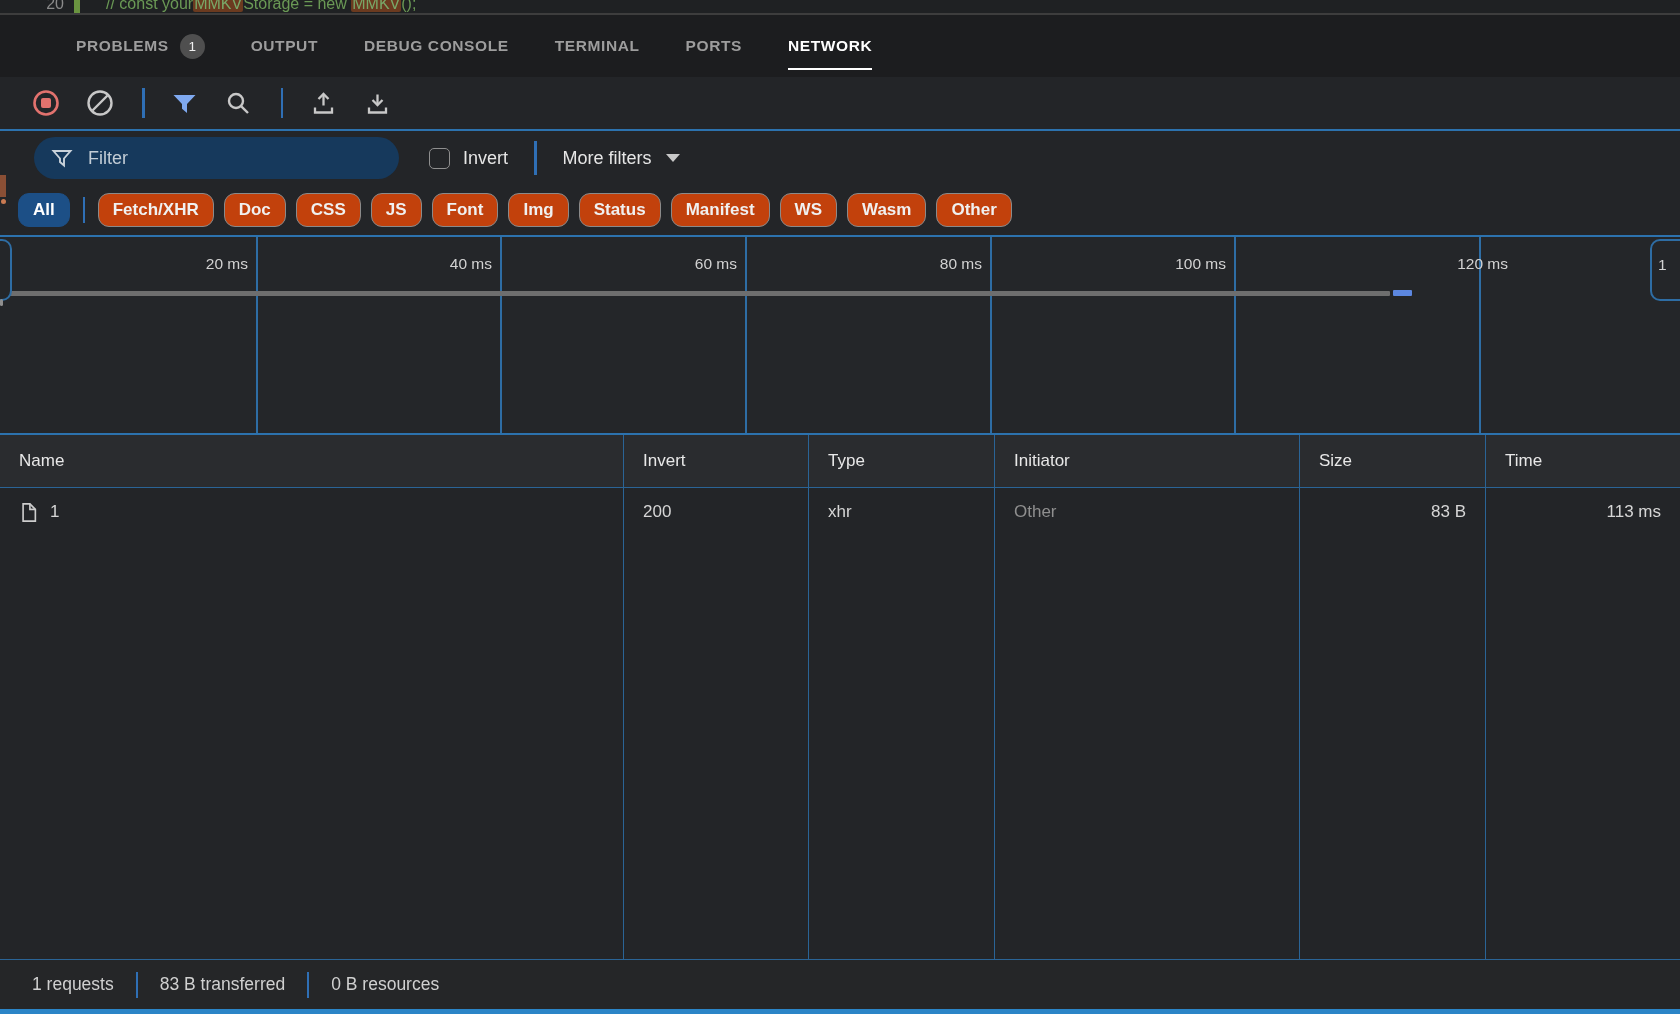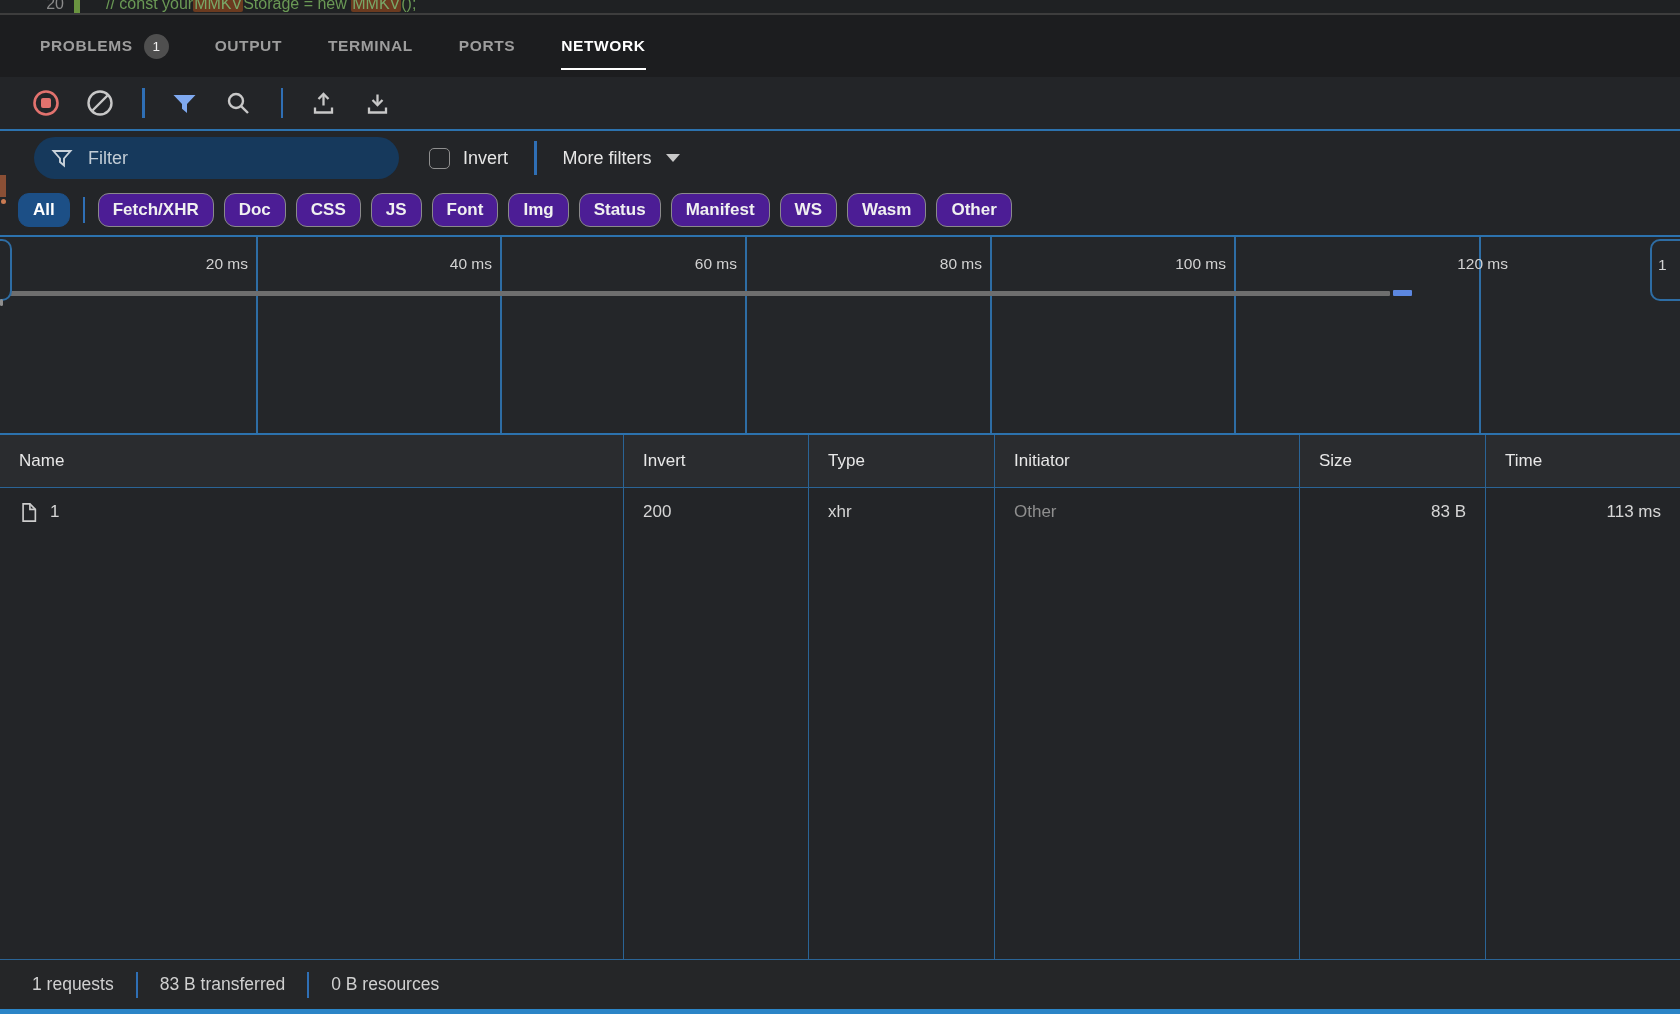--- a/index.html
+++ b/index.html
@@ -8,21 +8,21 @@
 
   
   .code-strip{height:15px;background:#1f2123;border-bottom:2px solid #3d3d3d;overflow:hidden;position:relative;}
   .code-line{position:absolute;top:-7px;left:0;white-space:pre;font-family:"DejaVu Sans Mono",monospace;font-size:16px;line-height:22px;}
   .lineno{color:#8a8a8a;display:inline-block;width:46px;text-align:right;margin-left:18px;}
   .gutter-mark{display:inline-block;width:6px;height:22px;background:#6a9440;vertical-align:top;margin-left:10px;margin-right:26px;}
   .tok-comment{color:#6a9955;}
   .tok-hl{color:#79a868;background:#6b3a1f;border-radius:2px;padding:0 1px;}
 
   
-  .tab-bar{height:62px;background:#1c1d1f;display:flex;align-items:center;padding-left:40px;gap:46px;}
+  .tab-bar{height:62px;background:#1c1d1f;display:flex;align-items:center;padding-left:76px;gap:46px;}
   .tab{position:relative;height:100%;display:flex;align-items:center;gap:11px;color:#9d9d9d;font-size:15.5px;font-weight:700;letter-spacing:.6px;cursor:pointer;}
   .tab.active{color:#ffffff;}
   .tab-underline{position:absolute;left:0;right:0;bottom:7px;height:2.5px;background:#ffffff;}
   .badge{min-width:25px;height:25px;border-radius:13px;background:#4f4f4f;color:#f0f0f0;font-size:13.5px;font-weight:400;display:flex;align-items:center;justify-content:center;letter-spacing:0;}
 
   
   .toolbar{height:54px;background:#232528;display:flex;align-items:center;padding-left:32px;border-bottom:2px solid #2c72ae;}
   .tool-btn{width:28px;height:28px;margin-right:26px;display:flex;align-items:center;justify-content:center;cursor:pointer;}
   .v-div{width:2.5px;height:30px;background:#2f6fb5;margin:0 26px 0 2px;}
 
@@ -33,21 +33,21 @@
   .filter-input::placeholder{color:#c3cdd6;opacity:1;}
   .invert-wrap{display:flex;align-items:center;gap:13px;margin-left:30px;cursor:pointer;}
   .checkbox{width:21px;height:21px;border:1.5px solid #8f8f8f;border-radius:5px;background:transparent;}
   .label-txt{color:#e6e6e6;font-size:18px;}
   .filter-vdiv{width:2.5px;height:34px;background:#2f6fb5;margin:0 26px;}
   .more-filters{display:flex;align-items:center;gap:14px;cursor:pointer;}
   .caret-down{width:0;height:0;border-left:7.5px solid transparent;border-right:7.5px solid transparent;border-top:8.5px solid #c8c8c8;}
 
   
   .chips-row{height:50px;display:flex;align-items:center;padding-left:18px;gap:10px;}
-  .chip{height:34px;padding:0 14px;border-radius:11px;border:1.5px solid #8a8a8a;background:#4c1d95;color:#f0f0f0;font-size:17px;font-weight:600;display:flex;align-items:center;cursor:pointer;}
+  .chip{height:34px;padding:0 14px;border-radius:11px;border:1.5px solid #8a8a8a;background:#c2410c;color:#f0f0f0;font-size:17px;font-weight:600;display:flex;align-items:center;cursor:pointer;}
   .chip.selected{background:#1c4f86;border-color:#1c4f86;color:#ffffff;}
   .chips-vdiv{width:2px;height:26px;background:#2f6fb5;margin:0 3px;}
   .edge-marker{position:absolute;left:0;top:175px;width:6px;height:22px;background:#8a4f35;}
   .edge-dot{position:absolute;left:1px;top:199px;width:5px;height:5px;border-radius:50%;background:#c97a52;}
 
   
   .timeline{position:relative;height:200px;border-top:2px solid #2c72ae;border-bottom:2px solid #2c72ae;background:#242629;overflow:hidden;}
   .tl-divider{position:absolute;top:0;bottom:0;width:1.5px;background:#2e6da4;}
   .tl-label{position:absolute;top:18px;color:#d2d2d2;font-size:15.5px;text-align:right;width:110px;}
   .tl-bar-gray{position:absolute;top:54px;left:8px;width:1382px;height:5px;background:#6e6e6e;border-radius:1px;}
@@ -85,20 +85,23 @@
     <div class="code-line"><span class="lineno">20</span><span class="gutter-mark"></span><span class="tok-comment">// const your</span><span class="tok-hl">MMKV</span><span class="tok-comment">Storage = new </span><span class="tok-hl">MMKV</span><span class="tok-comment">();</span></div>
   </div>
 
   <div class="tab-bar">
     <div class="tab">
       <span>PROBLEMS</span>
       <span class="badge">1</span>
     </div>
     <div class="tab">
         <span>OUTPUT</span>
+      </div>
+    <div class="tab">
+        <span>DEBUG CONSOLE</span>
       </div>
     <div class="tab">
         <span>TERMINAL</span>
       </div>
     <div class="tab">
         <span>PORTS</span>
       </div>
     <div class="tab active">
       <span>NETWORK</span>
       <div class="tab-underline"></div>

